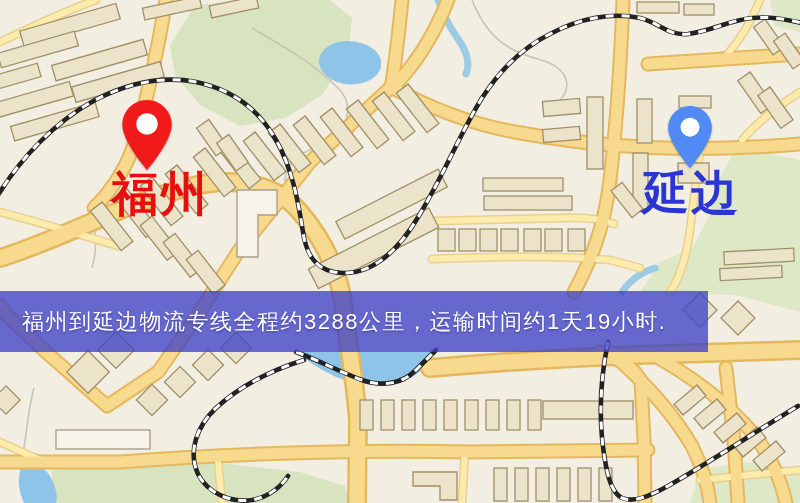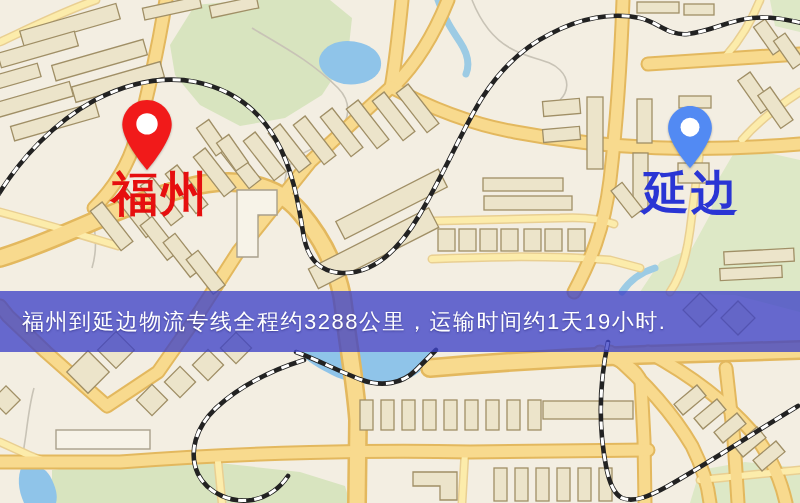--- a/index.html
+++ b/index.html
@@ -31,21 +31,21 @@
   .rail-base use,.rail-base path{stroke:#222;stroke-width:4.6;fill:none;stroke-linecap:round;}
   .rail-dash use,.rail-dash path{stroke:#fff;stroke-width:3;fill:none;stroke-dasharray:8 8;}
 
   
   .pin{position:absolute;z-index:1;}
   .pin svg{display:block;filter:drop-shadow(0 1px 1px rgba(0,0,0,.25));}
   .city-label{position:absolute;z-index:1;font-family:"Liberation Serif","DejaVu Serif",serif;
       font-weight:bold;font-size:47px;line-height:1;letter-spacing:2px;white-space:nowrap;}
   #origin-label{left:93px;top:171px;color:var(--origin-label,#e60f0f);margin-left:18px;}
   #dest-label{left:642px;top:170px;color:var(--dest-label,#2a35d4);}
-  .banner{position:absolute;z-index:2;left:0;top:291px;width:800px;height:61px;
+  .banner{position:absolute;z-index:2;left:0;top:291px;width:708px;height:61px;
       background:var(--banner-bg,rgba(62,66,198,.78));display:flex;align-items:center;
       padding-left:22px;box-sizing:border-box;}
   .banner span{color:var(--banner-fg,#fff);font-size:22px;letter-spacing:1.5px;
       font-family:"Liberation Sans","DejaVu Sans",sans-serif;
       text-shadow:0 1px 2px rgba(30,30,110,.55);}
 </style>
 </head>
 <body>
 
 <div class="stage">

